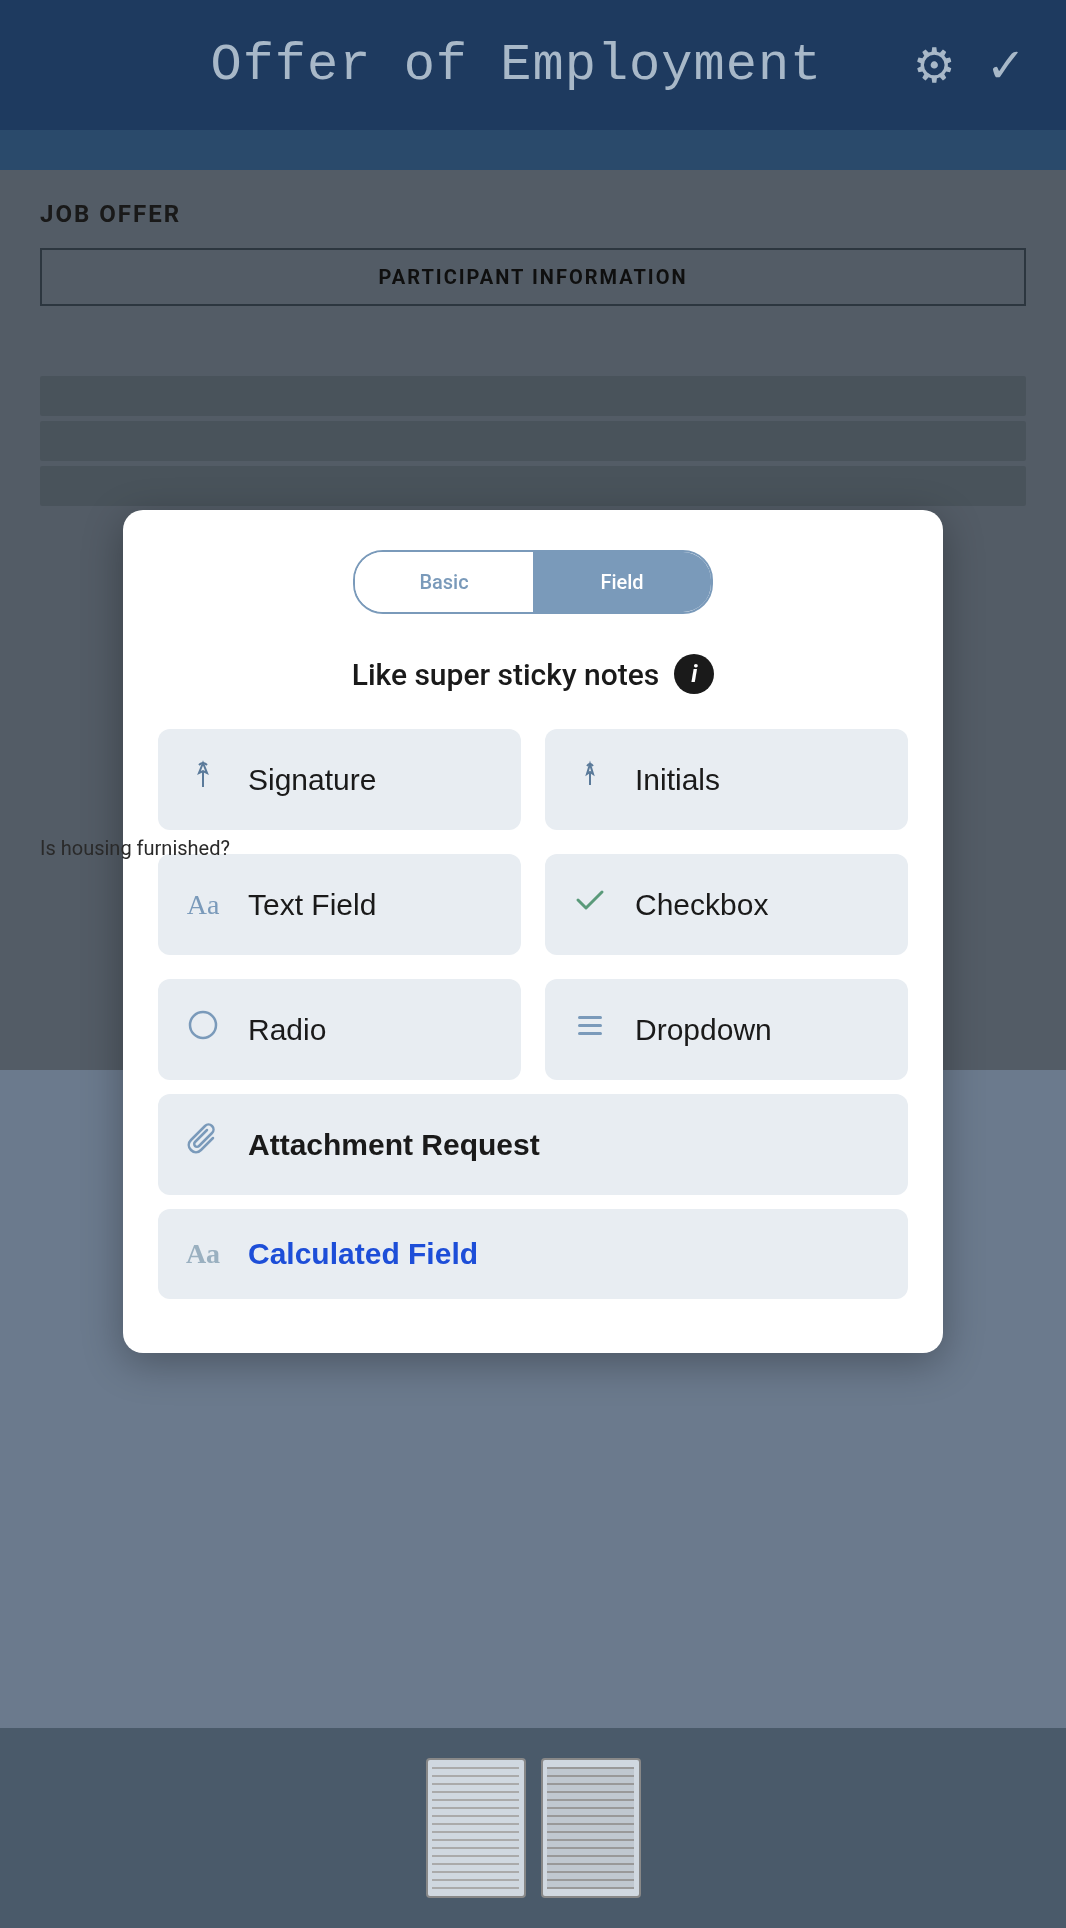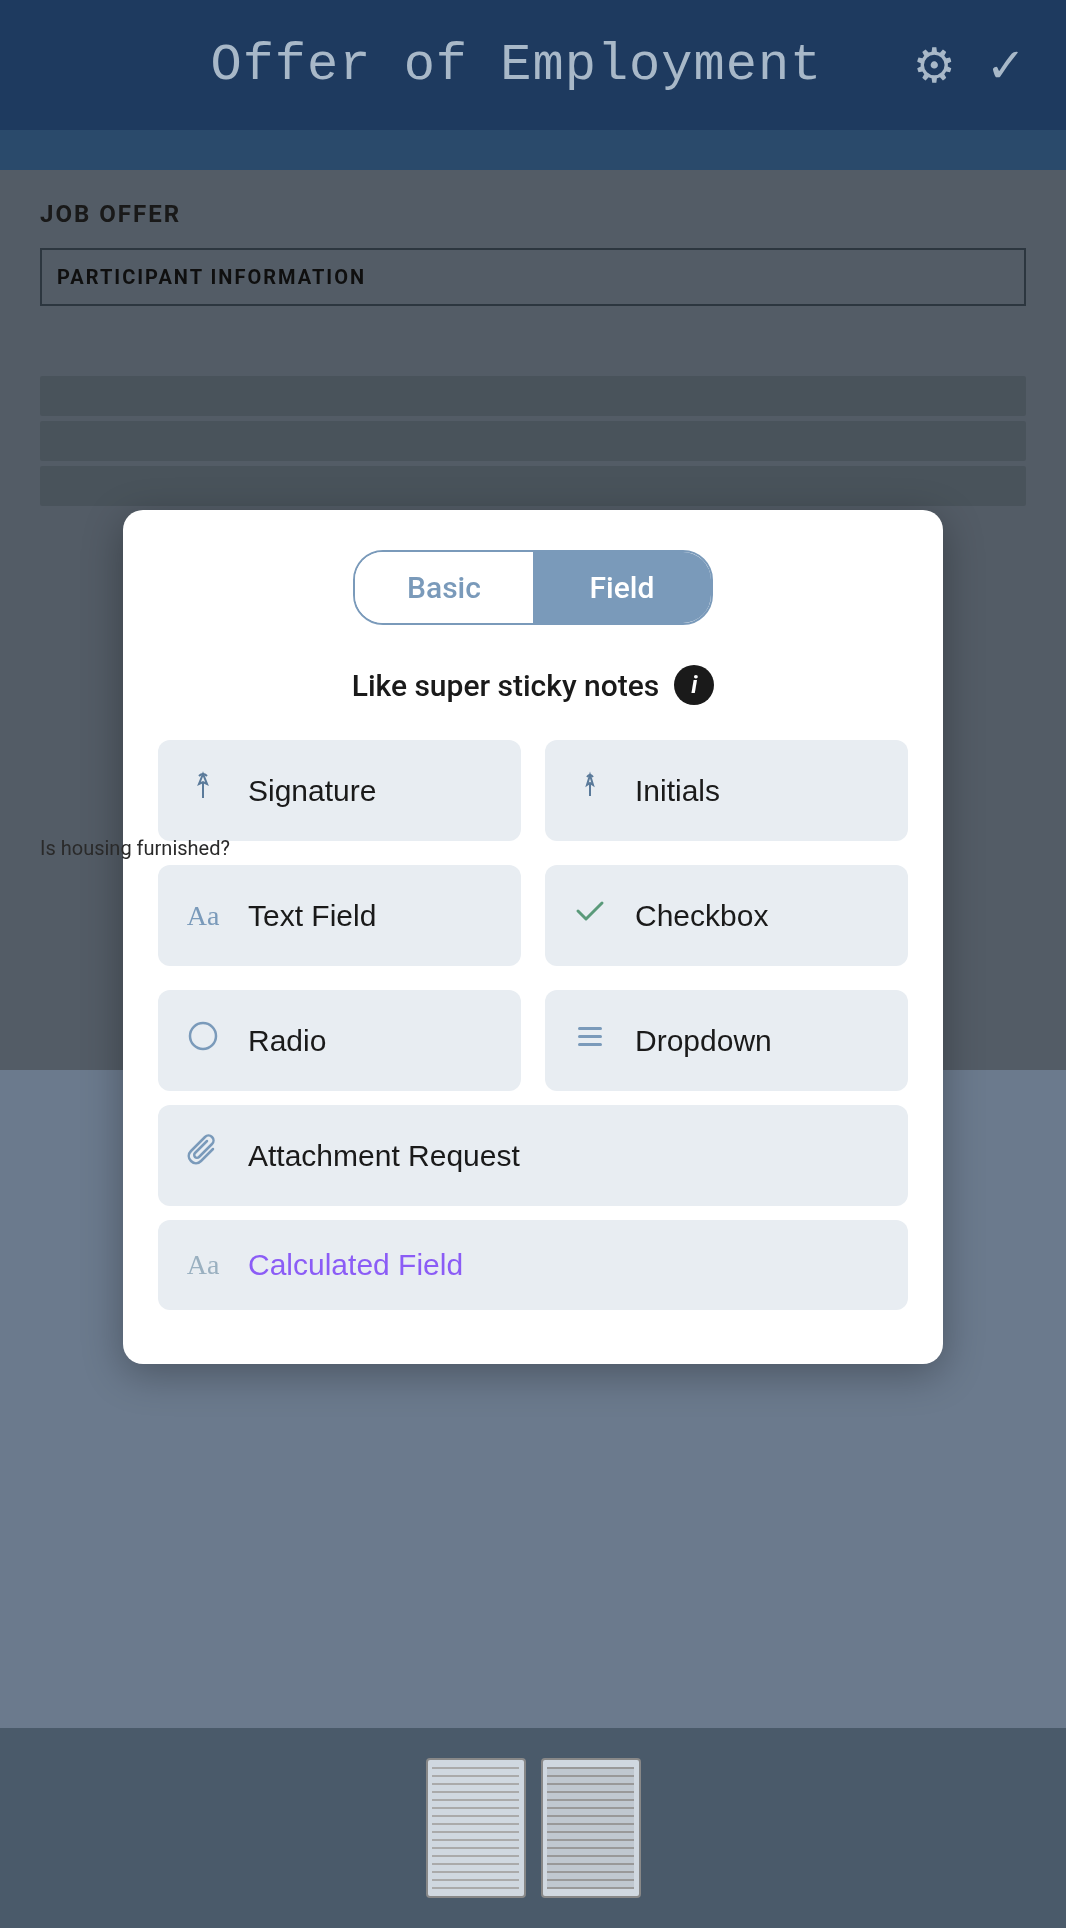--- a/index.html
+++ b/index.html
@@ -56,20 +56,21 @@
       font-size: 24px;
       font-weight: 700;
       letter-spacing: 2px;
       margin-bottom: 20px;
     }
 
     .bg-bordered-section {
       border: 2px solid #4a5a6a;
       padding: 15px;
       margin-bottom: 10px;
+      text-align: center;
     }
 
     .bg-section-title {
       color: #1a1a1a;
       font-size: 20px;
       font-weight: 700;
       letter-spacing: 2px;
     }
 
     
@@ -106,21 +107,21 @@
       border: 2px solid #7a9aba;
       border-radius: 30px;
       overflow: hidden;
       width: 360px;
     }
 
     .toggle-option {
       flex: 1;
       padding: 18px 0;
       text-align: center;
-      font-size: 30px;
+      font-size: 20px;
       font-weight: 500;
       cursor: pointer;
     }
 
     .toggle-option.inactive {
       background: #fff;
       color: #7a9aba;
     }
 
     .toggle-option.active {
@@ -192,21 +193,21 @@
       background: #e8edf2;
       border: none;
       border-radius: 12px;
       padding: 28px 20px;
       display: flex;
       align-items: center;
       gap: 20px;
       cursor: pointer;
       font-size: 30px;
       color: #1a1a1a;
-      font-weight: 400;
+      font-weight: 700;
       width: 100%;
       margin-bottom: 14px;
     }
 
     .field-btn-icon-muted {
       font-size: 36px;
       color: #9ab0c0;
       width: 50px;
       text-align: center;
       flex-shrink: 0;
@@ -362,21 +363,21 @@
         <span class="field-btn-icon">
           <svg width="36" height="36" viewBox="0 0 36 36" fill="none" xmlns="http://www.w3.org/2000/svg">
             <path d="M28 16 L16 28 C13 31 9 31 6 28 C3 25 3 21 6 18 L20 4 C22 2 25 2 27 4 C29 6 29 9 27 11 L14 24 C13 25 11 25 10 24 C9 23 9 21 10 20 L22 8" stroke="#7a9aba" stroke-width="2.5" fill="none" stroke-linecap="round"></path>
           </svg>
         </span>
         <span>Attachment Request</span>
       </button>
 
       <button class="field-btn-full">
         <span class="field-btn-icon-muted" style="font-size:28px; font-style:normal; font-family: serif;">Aa</span>
-        <span style="color: #8b5cf6;">Calculated Field</span>
+        <span style="color: #1d4ed8;">Calculated Field</span>
       </button>
 
     </div>
   </div>
 
   <div style="position:absolute; bottom:210px; left:40px; color:#2a2a2a; font-size:20px;">Is housing furnished?</div>
 
 </div>
 
 <div class="bottom-bar">

